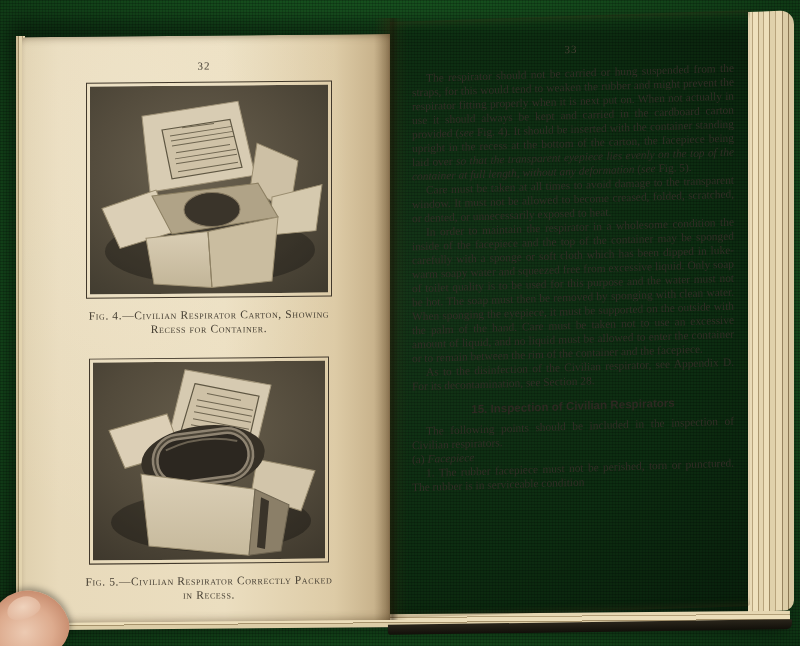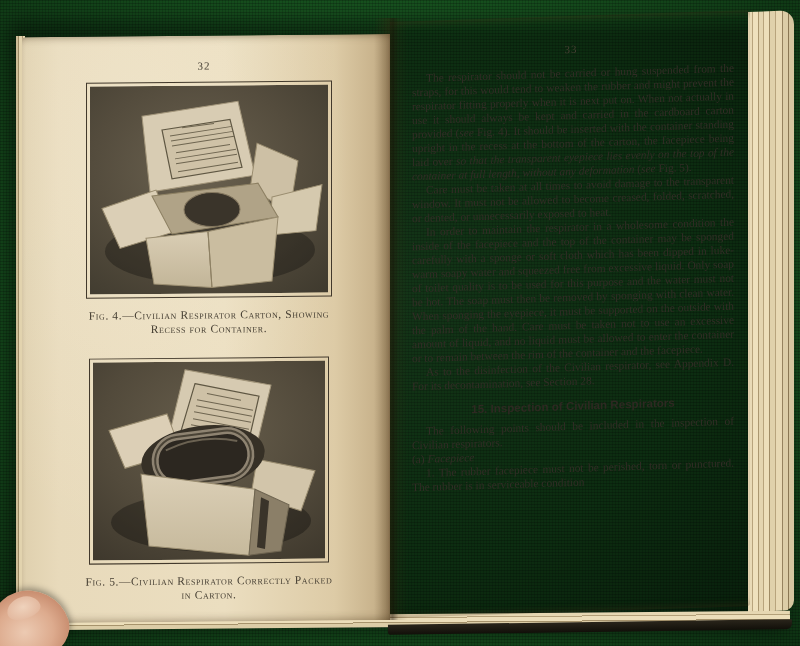--- a/index.html
+++ b/index.html
@@ -206,21 +206,21 @@
             </g>
 
             <polygon points="48,112 162,128 156,194 56,184" fill="url(#face5)" stroke="#9a8d70" stroke-width="1"></polygon>
 
             <polygon points="162,128 196,144 188,190 156,194" fill="#8b7f68" stroke="#6e6450" stroke-width="1"></polygon>
             <polygon points="168,136 176,140 172,188 164,186" fill="#3a342a"></polygon>
           </svg>
         </div>
         <figcaption class="figcap">
           <span>Fig. 5.—Civilian Respirator Correctly Packed</span><br>
-          <span>in Carton.</span>
+          <span>in Recess.</span>
         </figcaption>
       </figure>
     </div>
   </div>
 
   <div class="page right-page">
     <div class="rp-inner">
       <div class="pagenum">33</div>
 
       <p><span>The respirator should not be carried or hung suspended from the straps, for this would tend to weaken the rubber and might prevent the respirator fitting properly when it is next put on. When not actually in use it should always be kept and carried in the cardboard carton provided (</span><span class="ital">see</span><span> Fig. 4). It should be inserted with the container standing upright in the recess at the bottom of the carton, the facepiece being laid over </span><span class="ital">so that the transparent eyepiece lies evenly on the top of the container at full length, without any deformation</span><span> (</span><span class="ital">see</span><span> Fig. 5).</span></p>

